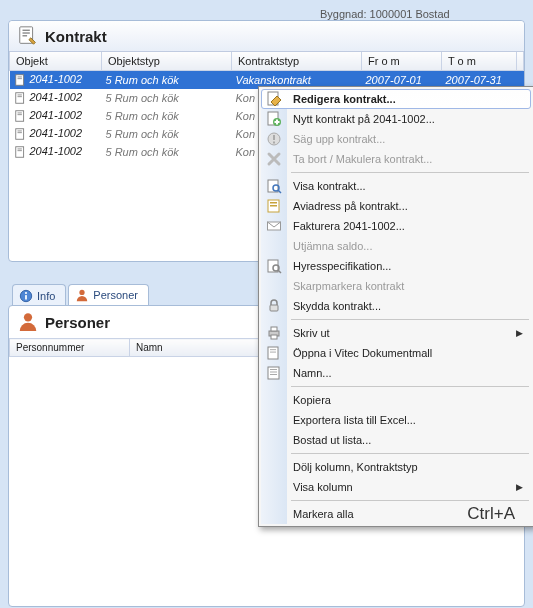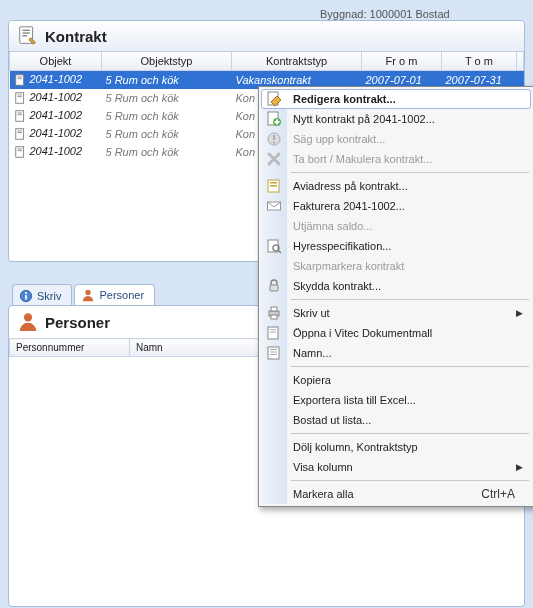--- a/index.html
+++ b/index.html
@@ -66,21 +66,21 @@
 
   table.grid {
     width: 100%;
     border-collapse: collapse;
     table-layout: fixed;
   }
   table.grid th {
     background: linear-gradient(#fdfdfd, #eaeef5);
     border: 1px solid #c9d3e6;
     border-top: none;
-    text-align: center;
+    text-align: left;
     padding: 3px 6px;
     font-weight: normal;
     font-size: 11px;
     white-space: nowrap;
     overflow: hidden;
   }
   table.grid td {
     padding: 1px 4px;
     font-size: 11px;
     white-space: nowrap;
@@ -232,21 +232,21 @@
     position: absolute;
     right: 8px;
     top: 50%;
     transform: translateY(-50%);
     font-size: 9px;
     color: #333;
   }
   .ctx-item .shortcut {
     position: absolute;
     right: 16px;
-    font-size: 12px;
+    font-size: 17px;
     color: #333;
   }
 </style>
 </head>
 <body>
 <div class="outer">
 
 <div class="top-text">Byggnad:    1000001 Bostad</div>
 
 <div class="panel panel-kontrakt">
@@ -350,21 +350,21 @@
 <div class="tabs-area">
   <div class="tab-strip">
     <div class="tab">
       <span class="ticon">
         <svg viewBox="0 0 16 16" width="14" height="14">
               <circle cx="8" cy="8" r="6.5" fill="#4f86d4" stroke="#2a5aa0"></circle>
               <rect x="7" y="7" width="2" height="5" fill="#fff"></rect>
               <circle cx="8" cy="4.5" r="1.2" fill="#fff"></circle>
             </svg>
       </span>
-      <span>Skriv</span>
+      <span>Info</span>
     </div>
     <div class="tab active">
       <span class="ticon">
         <svg viewBox="0 0 16 16" width="14" height="14">
               <circle cx="8" cy="5" r="3" fill="#d36a3a"></circle>
               <path d="M2 15 a6 6 0 0 1 12 0 z" fill="#d36a3a"></path>
             </svg>
       </span>
       <span>Personer</span>
     </div>
@@ -428,20 +428,28 @@
   </div>
   <div class="ctx-item iconed disabled">
     <span class="ci-icon"><svg viewBox="0 0 16 16" width="16" height="16">
             <path d="M3 3 L13 13 M13 3 L3 13" stroke="#bbb" stroke-width="3" stroke-linecap="round"></path>
           </svg></span>
     <span>Ta bort / Makulera kontrakt...</span>
   </div>
   <div class="ctx-sep"></div>
   <div class="ctx-item iconed">
     <span class="ci-icon"><svg viewBox="0 0 16 16" width="16" height="16">
+            <rect x="2" y="2" width="10" height="12" fill="#fff" stroke="#888"></rect>
+            <circle cx="10" cy="10" r="3" fill="none" stroke="#4477bb" stroke-width="1.5"></circle>
+            <line x1="12" y1="12" x2="15" y2="15" stroke="#4477bb" stroke-width="1.5"></line>
+          </svg></span>
+    <span>Visa kontrakt...</span>
+  </div>
+  <div class="ctx-item iconed">
+    <span class="ci-icon"><svg viewBox="0 0 16 16" width="16" height="16">
             <rect x="2" y="2" width="11" height="12" fill="#fff" stroke="#c7a33a"></rect>
             <rect x="4" y="4" width="7" height="1.5" fill="#c7a33a"></rect>
             <rect x="4" y="7" width="7" height="1.5" fill="#c7a33a"></rect>
           </svg></span>
     <span>Aviadress på kontrakt...</span>
   </div>
   <div class="ctx-item iconed">
     <span class="ci-icon"><svg viewBox="0 0 16 16" width="16" height="16">
             <rect x="1.5" y="4" width="13" height="8" fill="#fff" stroke="#999"></rect>
             <path d="M1.5 4 L8 9 L14.5 4" fill="none" stroke="#999"></path>

